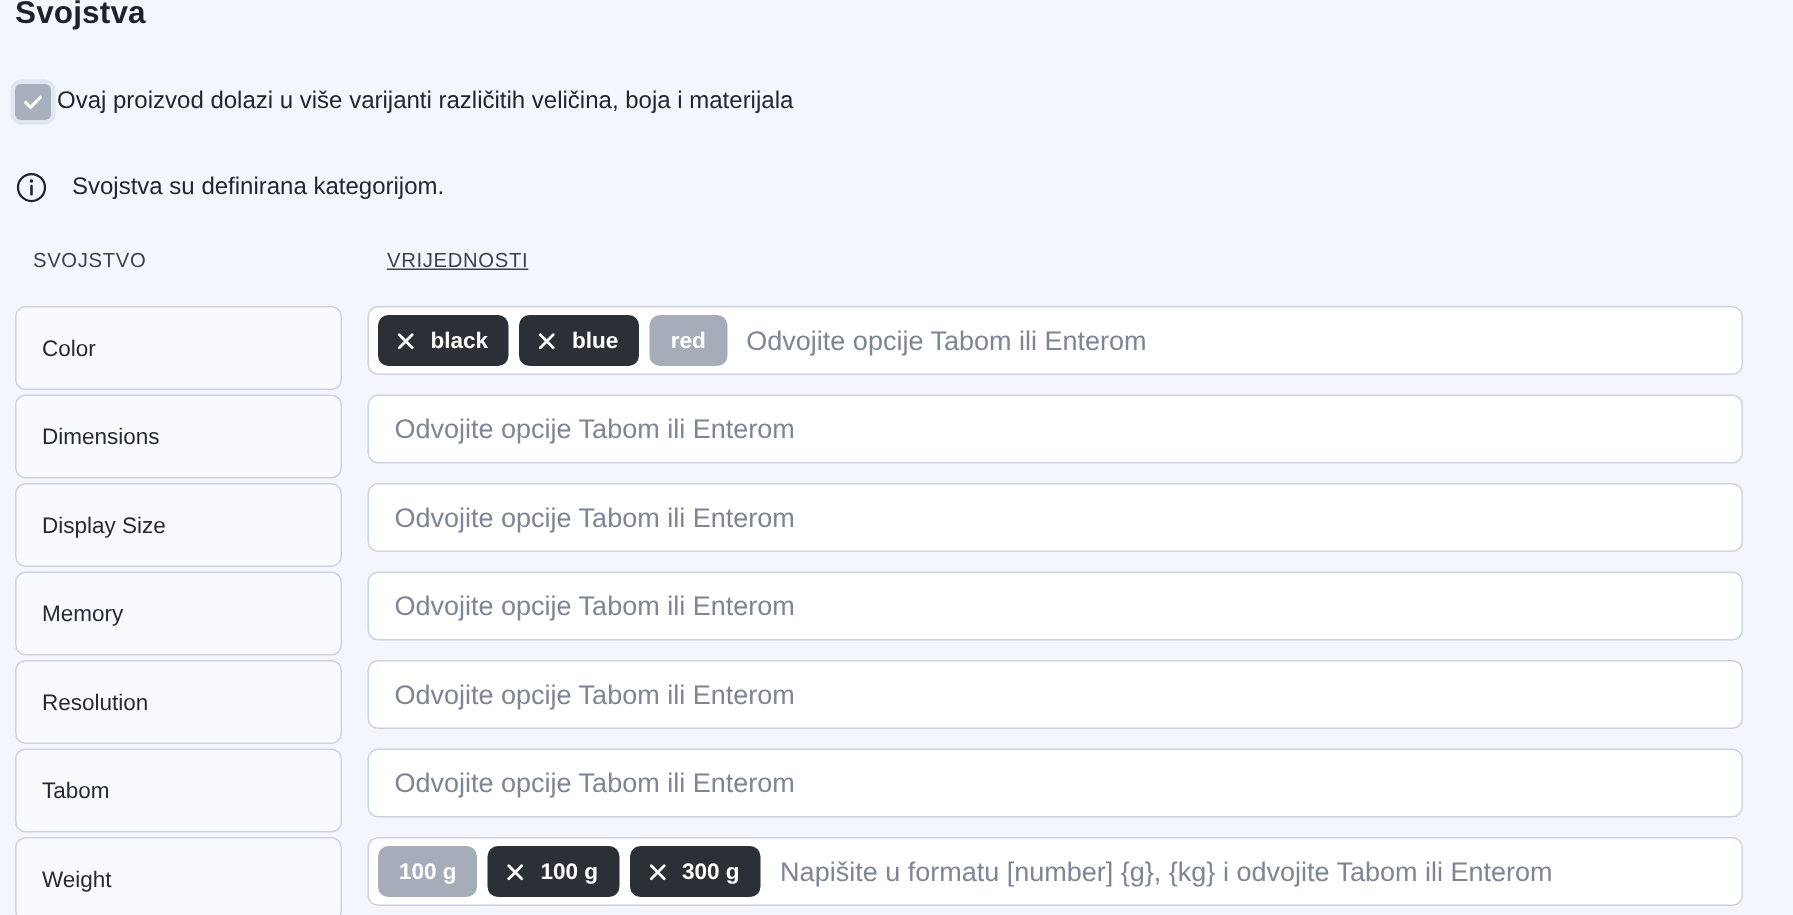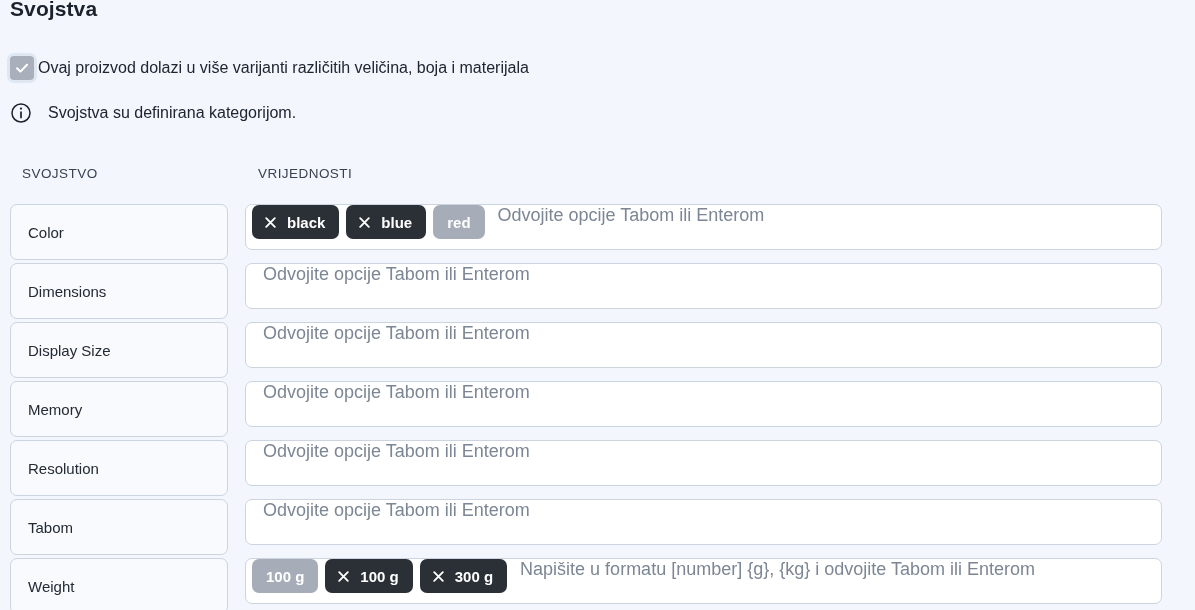--- a/index.html
+++ b/index.html
@@ -60,21 +60,21 @@
   .variant-label {
     font-size: 16px;
     color: #20262e;
     white-space: nowrap;
   }
 
   
   .note-row {
     position: absolute;
     left: 10px;
-    top: 102px;
+    top: 114px;
     display: flex;
     align-items: center;
     gap: 16px;
   }
   .info-icon {
     width: 22px;
     height: 22px;
     flex: 0 0 auto;
     color: #1b222b;
   }
@@ -95,21 +95,21 @@
     padding-left: 42px;
   }
   .col-head {
     position: absolute;
     font-size: 13.5px;
     letter-spacing: 0.45px;
     color: #3a4250;
     text-transform: uppercase;
   }
   .col-head.prop { left: 22px; }
-  .col-head.vals { left: 258px; }
+  .col-head.vals { left: 258px; text-decoration: underline; }
 
   
   .rows {
     position: absolute;
     left: 0;
     top: 204px;
     width: 100%;
   }
   .prop-row {
     position: relative;
@@ -134,20 +134,21 @@
   .prop-values {
     position: absolute;
     left: 245px;
     top: 0;
     right: 33px;
     height: 46px;
     border: 1px solid #ccd4df;
     border-radius: 7px;
     background: #ffffff;
     display: flex;
+    align-items: center;
     padding: 0 6px;
     overflow: hidden;
   }
   .prop-values.has-chips { padding-left: 6px; }
 
   
   .chip {
     display: inline-flex;
     align-items: center;
     height: 34px;

